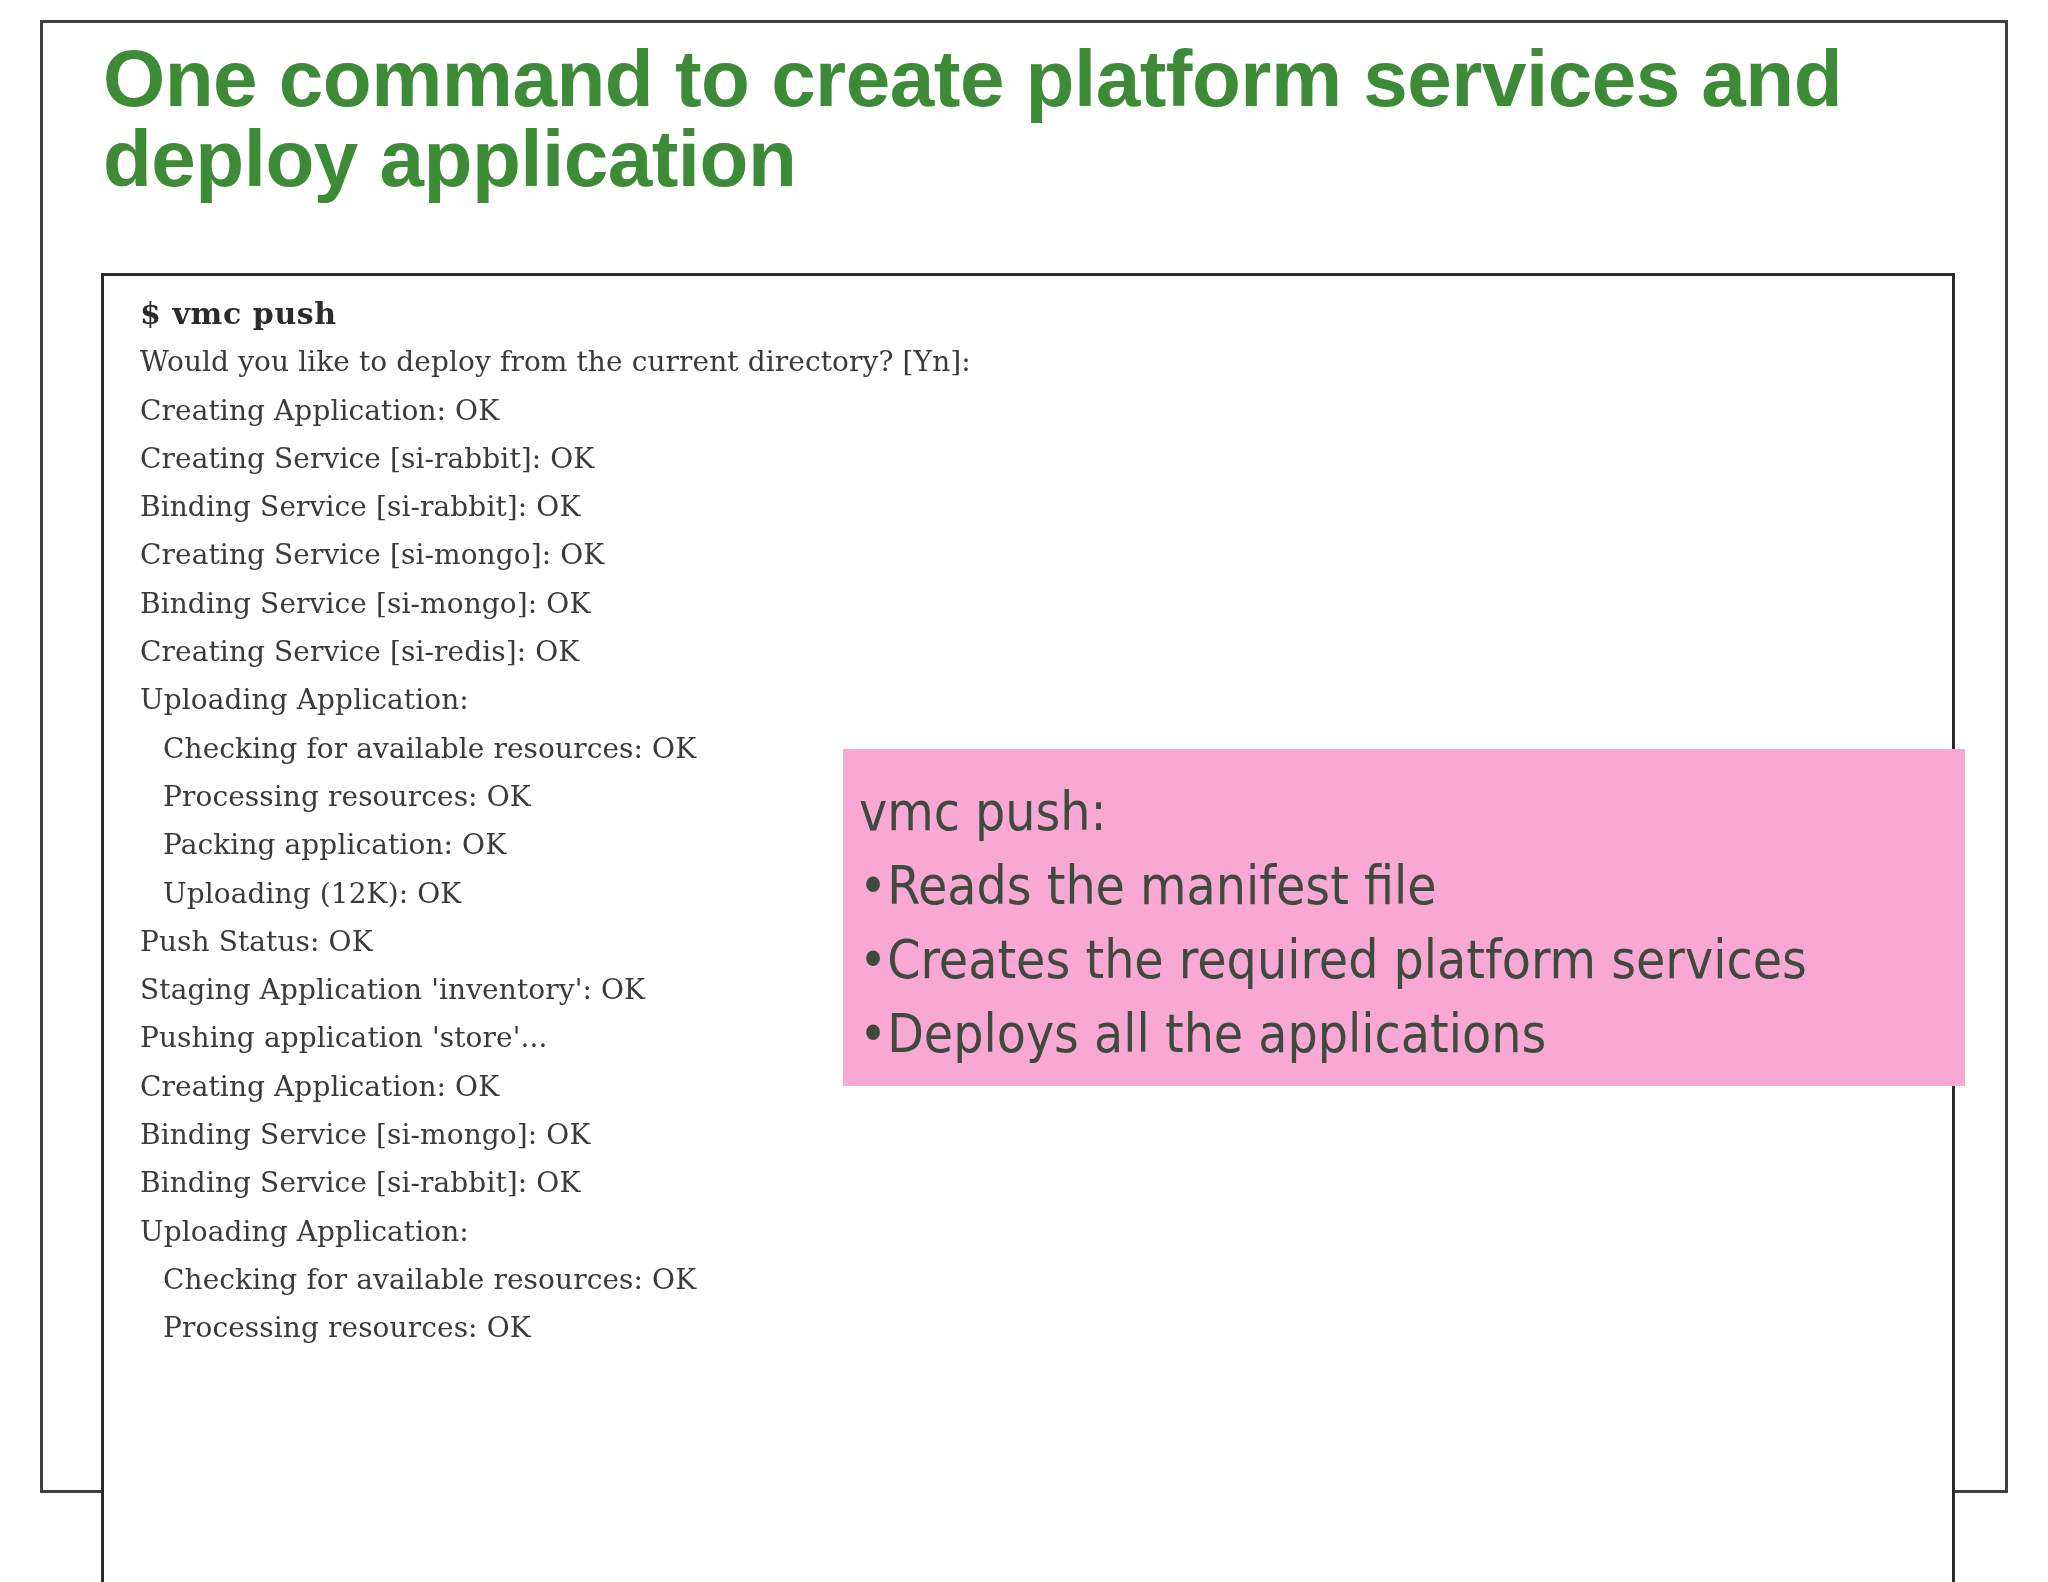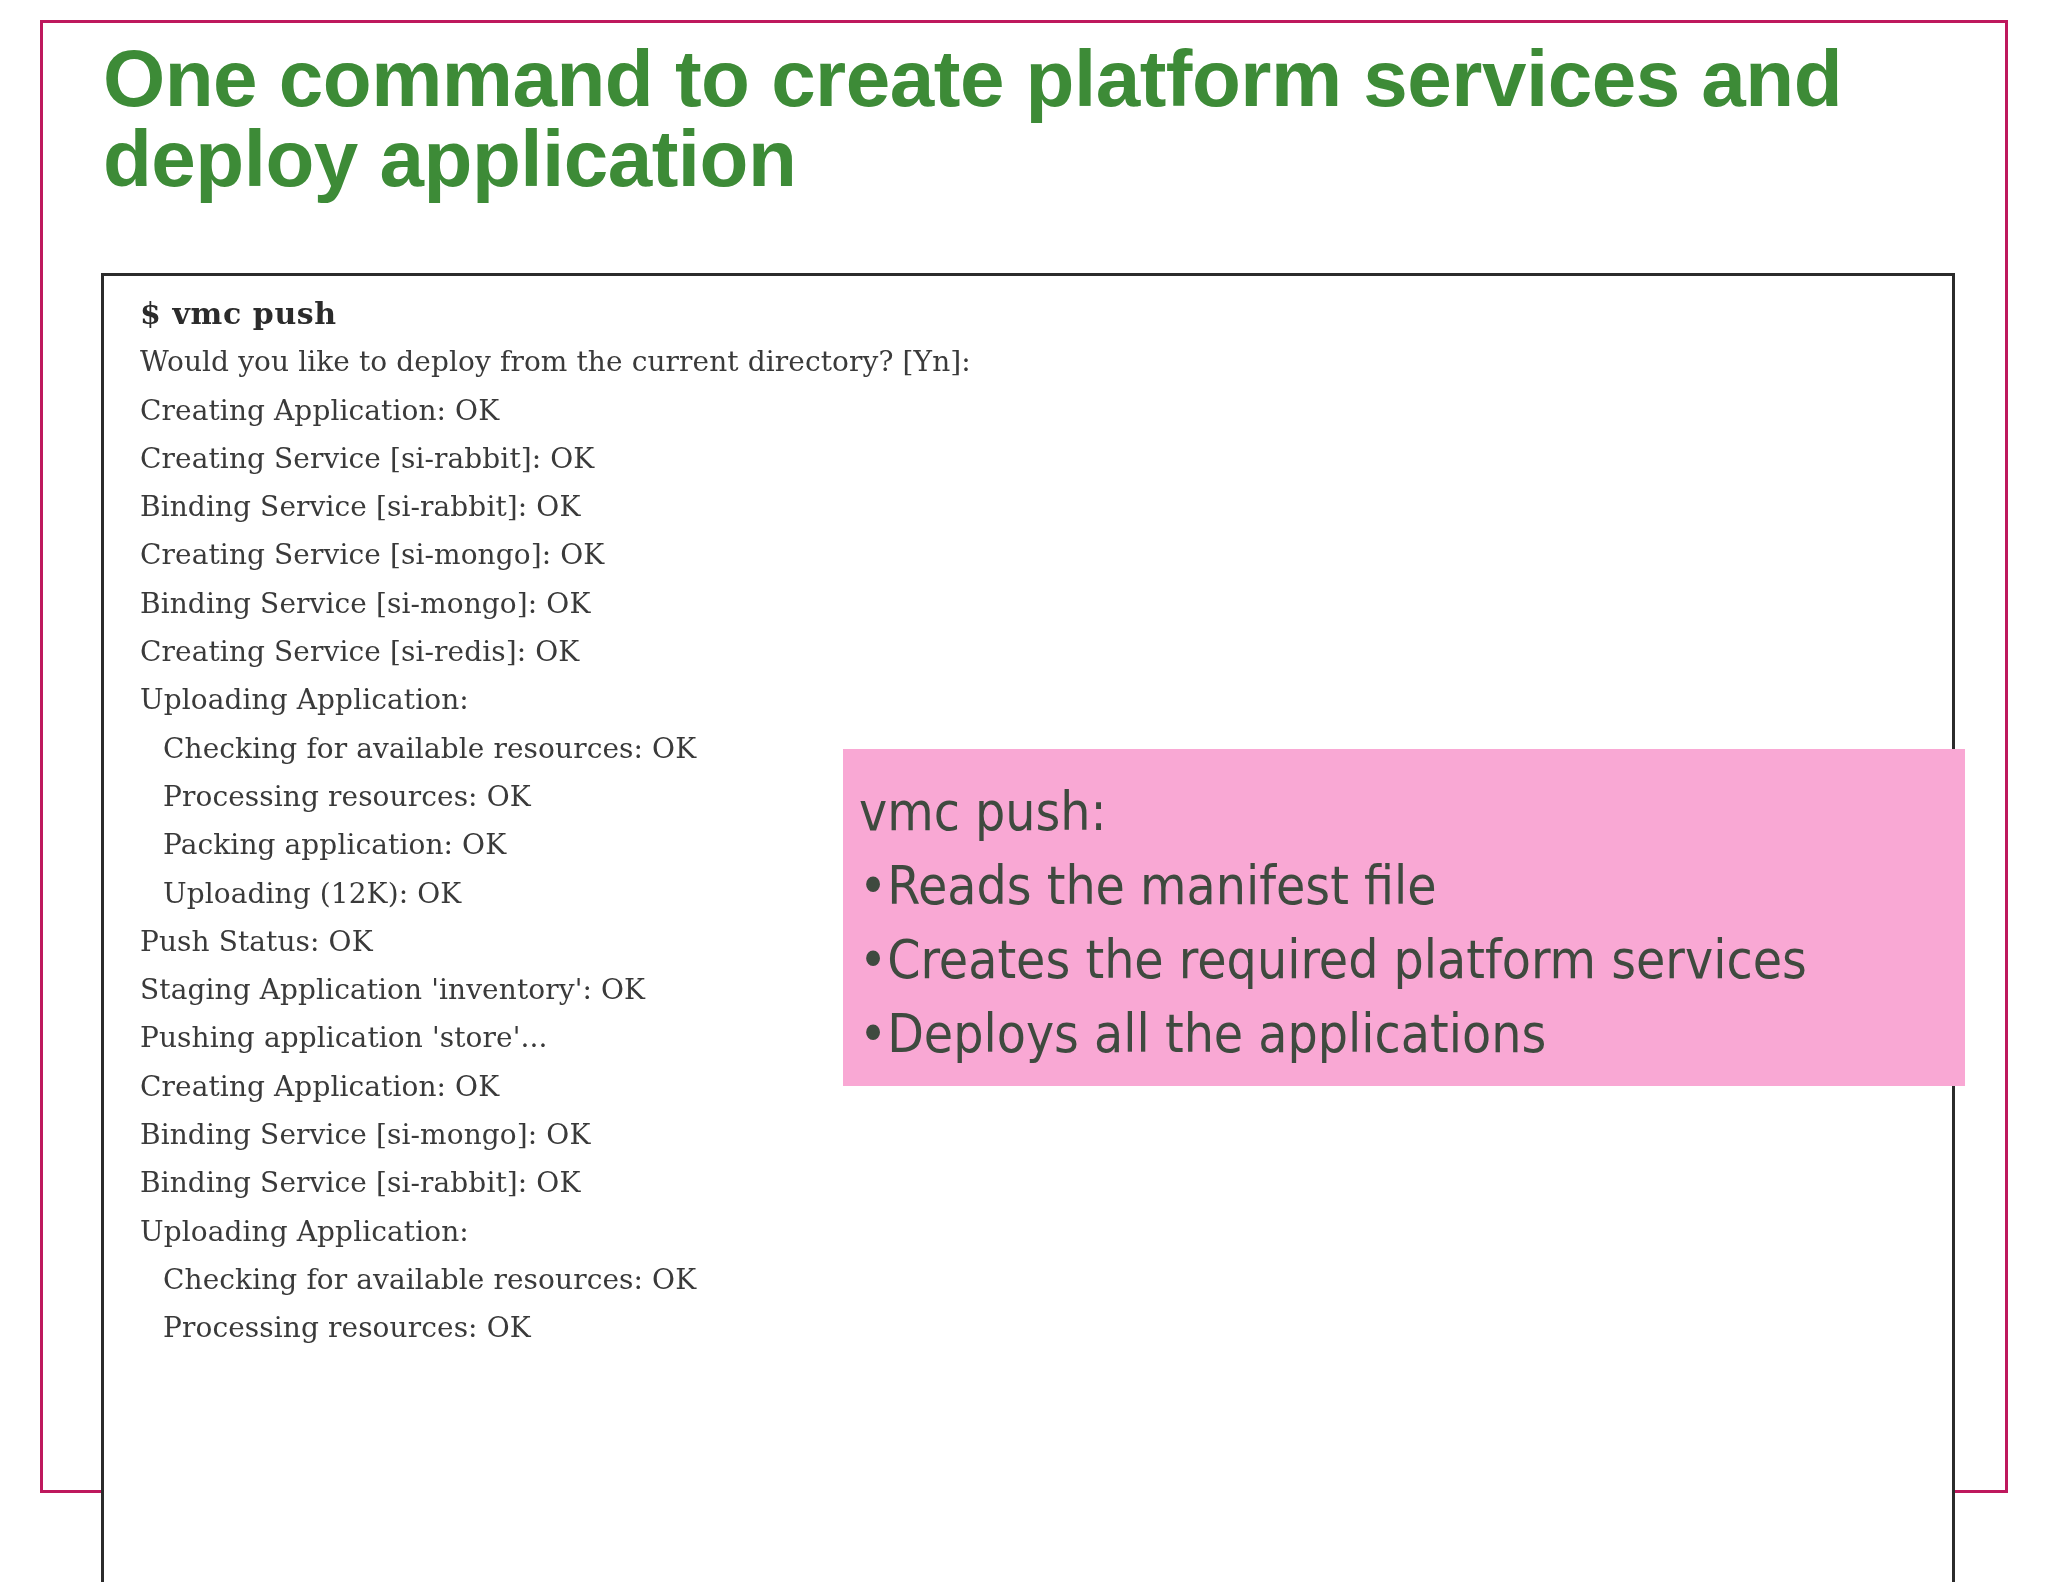--- a/index.html
+++ b/index.html
@@ -15,21 +15,21 @@
   }
 
   
   #slide {
     position: absolute;
     left: 40px;
     top: 20px;
     width: 1968px;
     height: 1473px;
     background: #ffffff;
-    border: 3px solid #be185d;
+    border: 3px solid #404040;
     box-sizing: border-box;
   }
 
   
   #slide-title {
     position: absolute;
     left: 60px;
     top: 16px;
     width: 1880px;
     color: #3d8b37;

